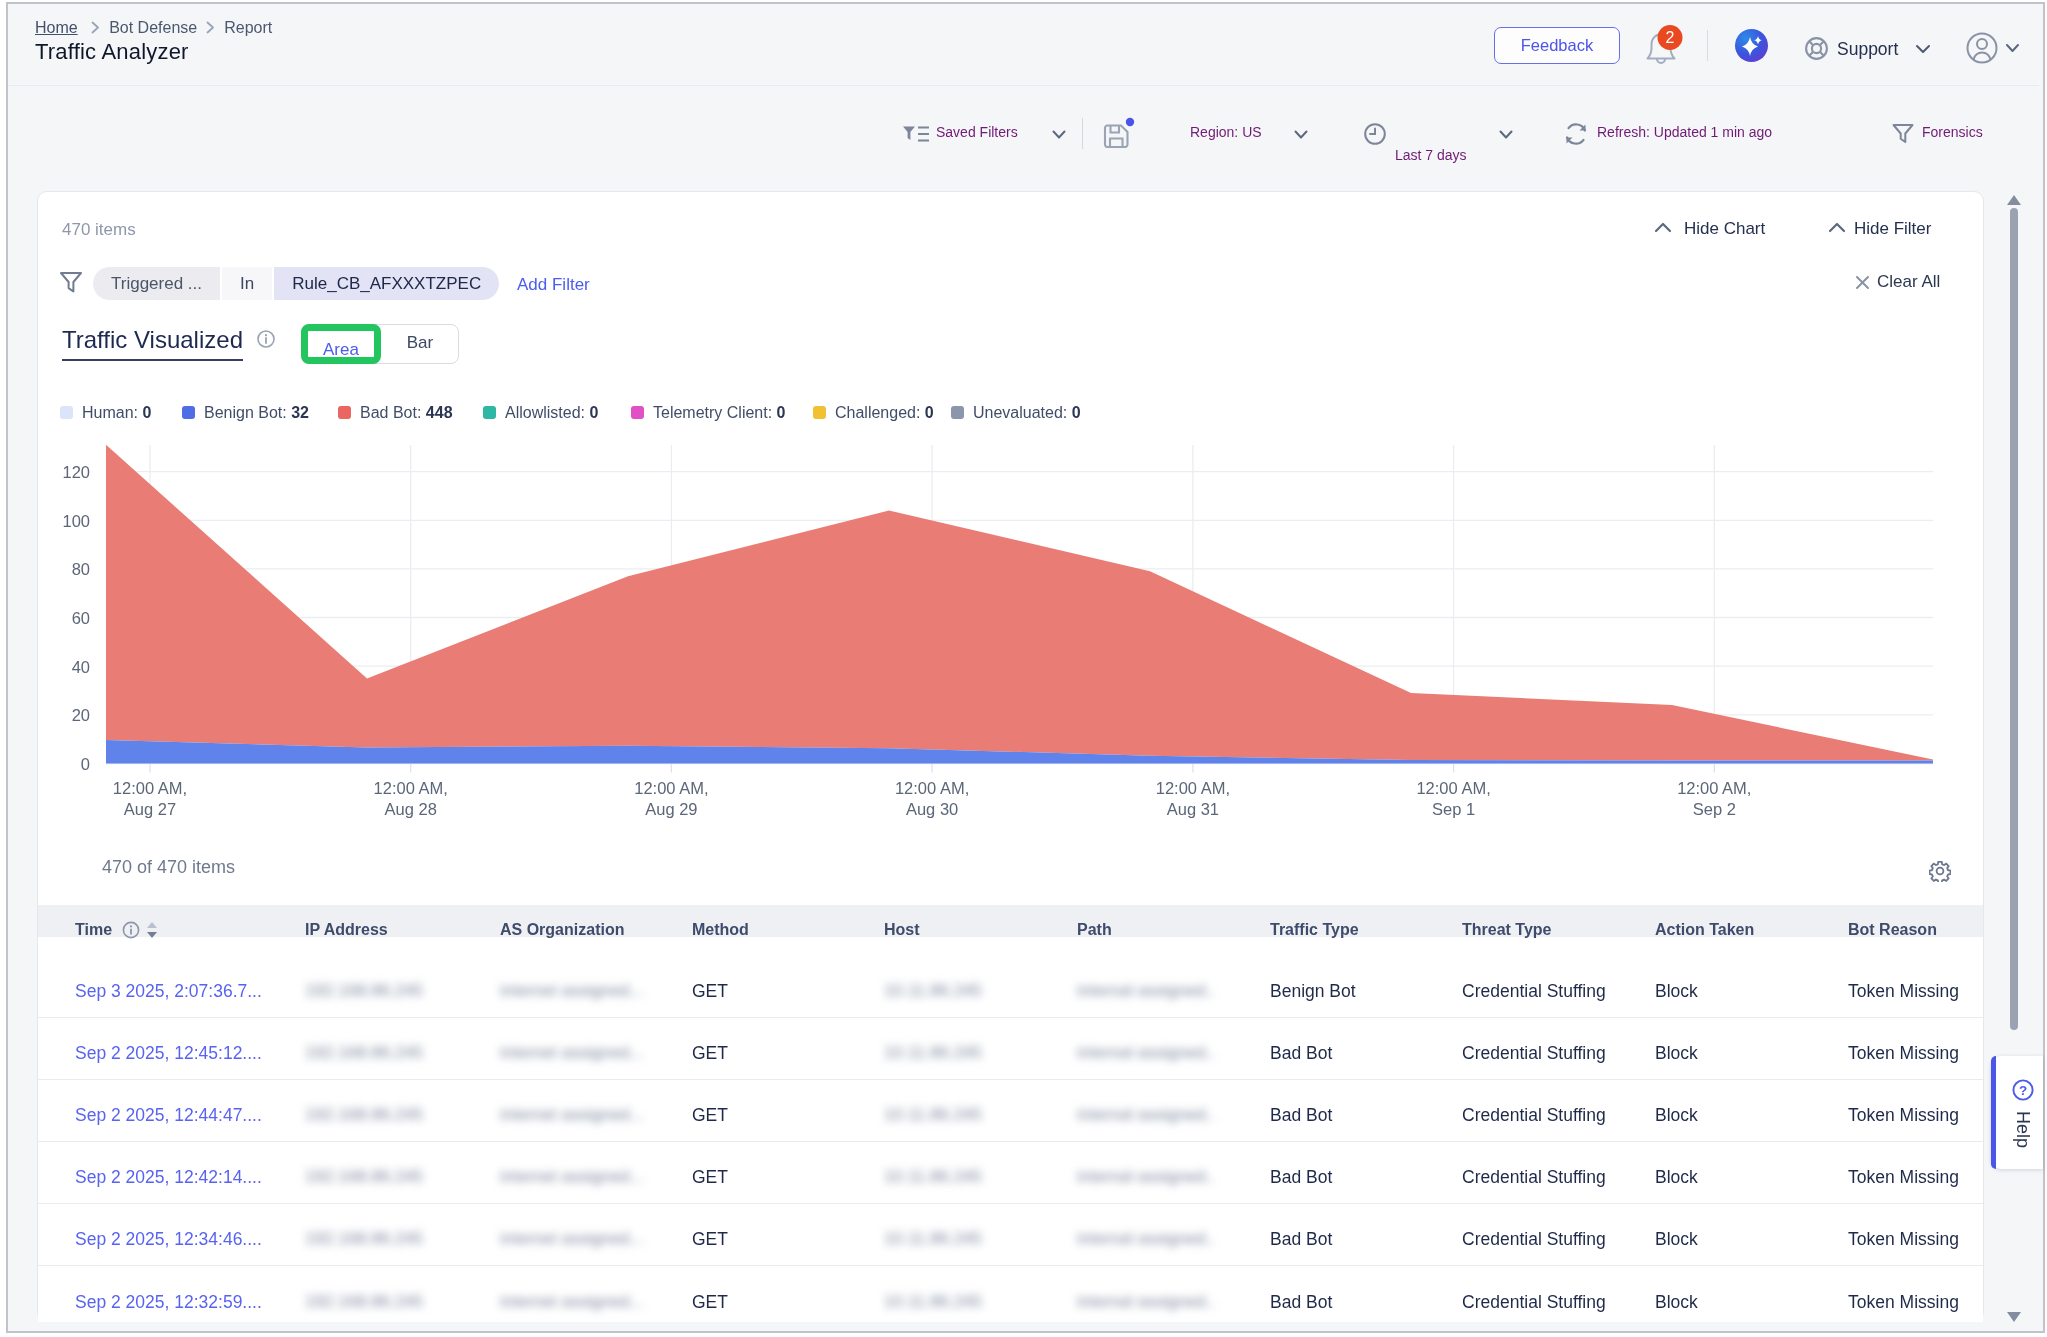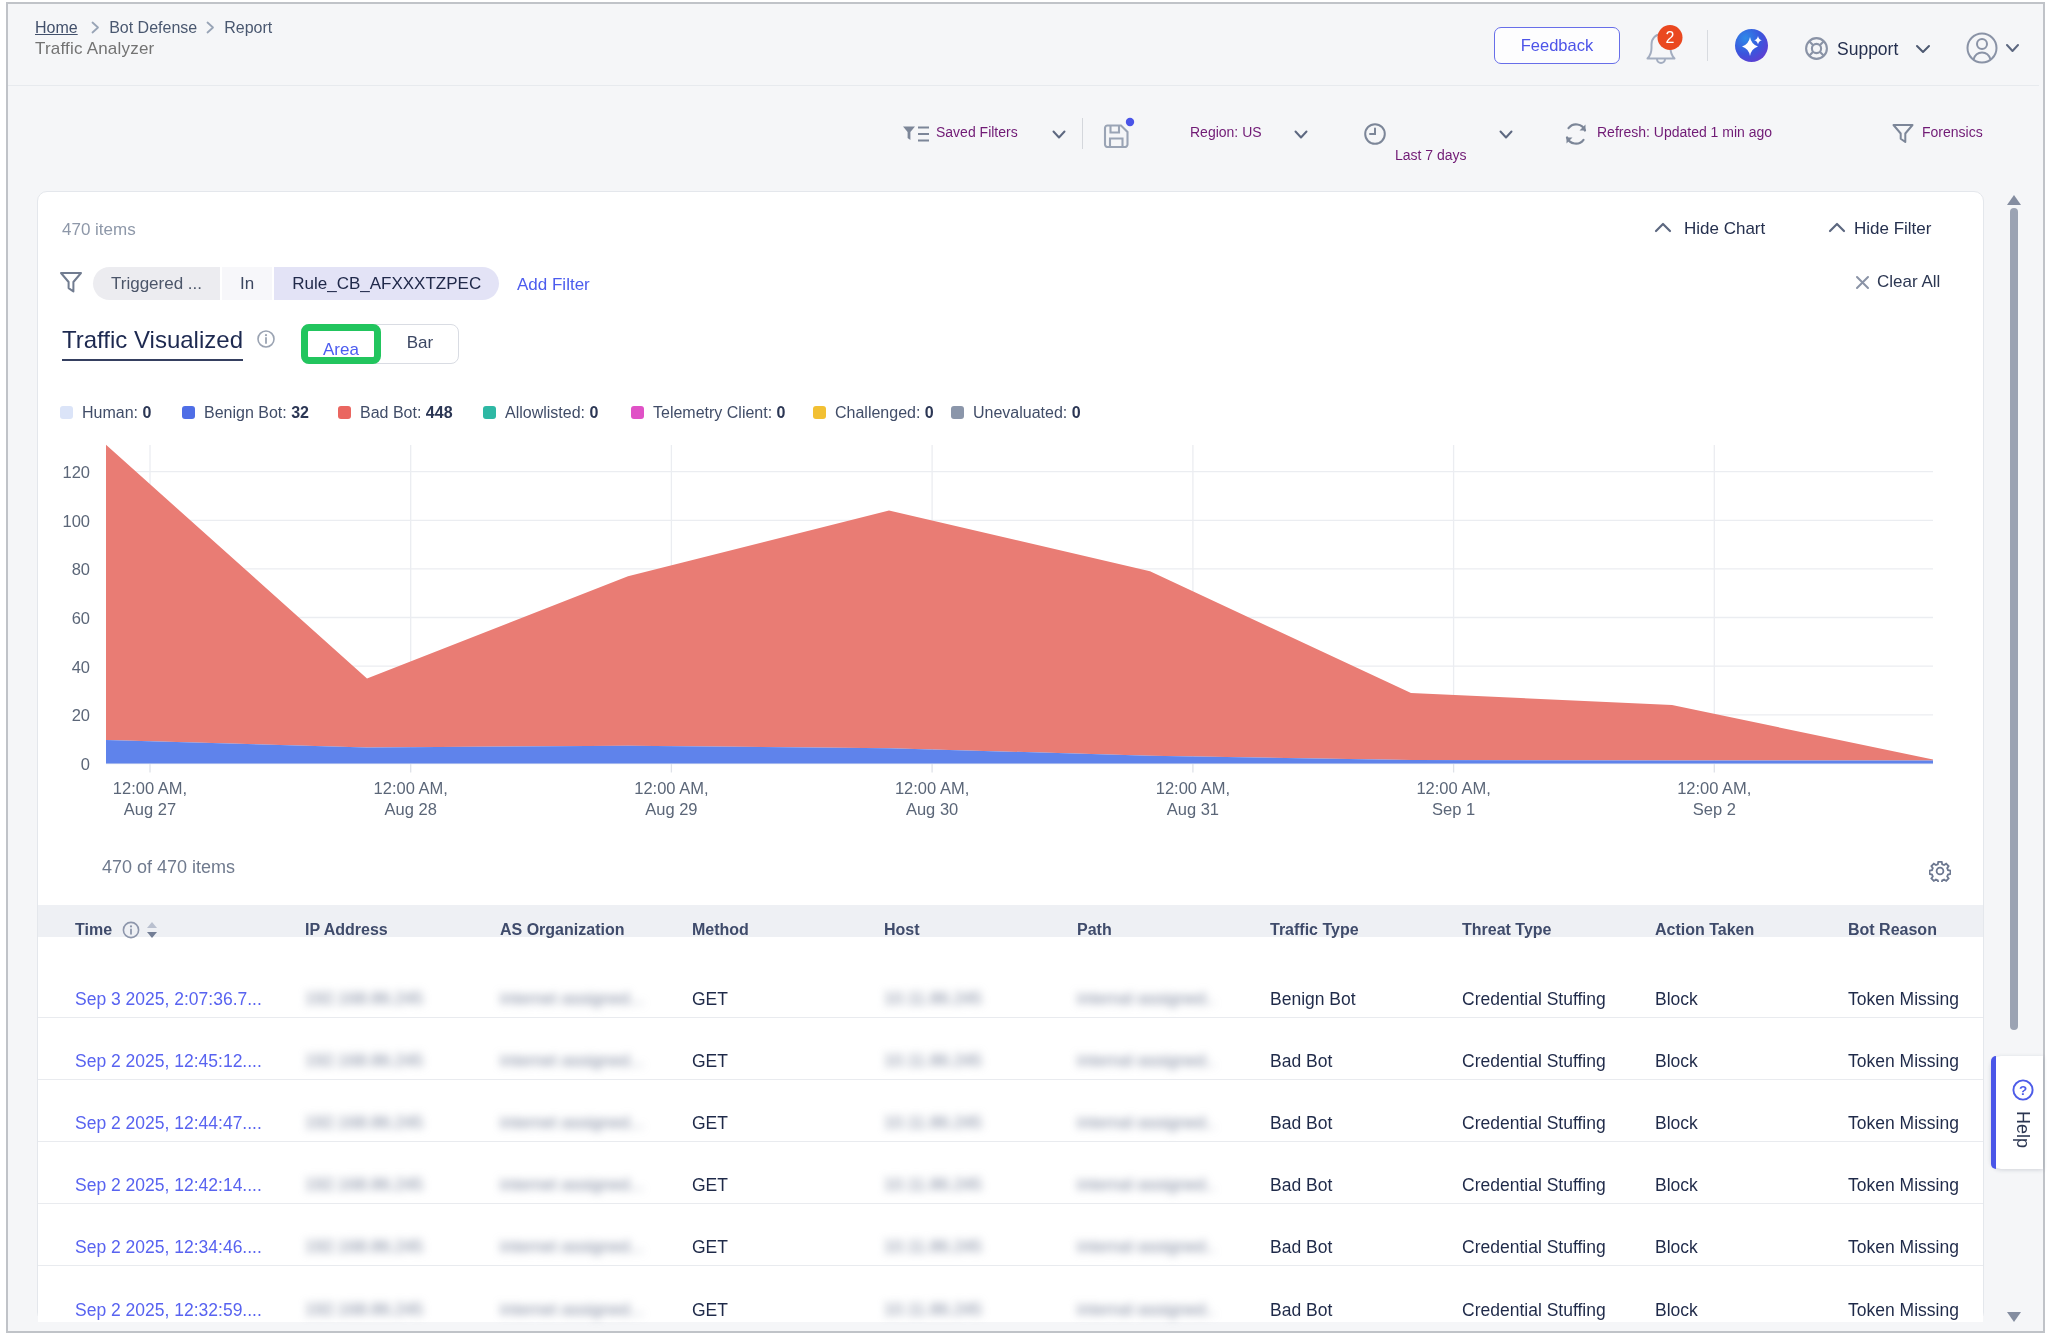--- a/index.html
+++ b/index.html
@@ -2,36 +2,36 @@
 <html><head>
 <meta charset="utf-8">
 <style>
   * { margin:0; padding:0; box-sizing:border-box; }
   html,body { width:2047px; height:1337px; background:#fff; font-family:"Liberation Sans", sans-serif; overflow:hidden; }
   .abs { position:absolute; }
   #frame { position:absolute; left:6px; top:2px; width:2039px; height:1331px; border:2px solid #c0c3c8; background:#f5f6f8; overflow:hidden; }
   
   #inner { position:absolute; left:-8px; top:-4px; width:2047px; height:1337px; }
   .nav { color:#4a5870; font-size:16px; }
-  .title { color:#737373; font-size:17px; letter-spacing:0.2px; }
+  .title { color:#0f172a; font-size:22px; letter-spacing:0.2px; }
   .tbtxt { color:#701a75; font-size:14px; }
   .link { color:#4c5cee; }
   .card { position:absolute; left:37px; top:191px; width:1947px; height:1131px; background:#fff; border:1px solid #e4e7ec; border-radius:10px; }
   .gray { color:#8e98a9; }
   .chip1 { background:#ececf0; color:#4b5569; border-radius:17px 0 0 17px; }
   .chip2 { background:#f7f7fa; color:#3c4760; }
   .chip3 { background:#e3e3f6; color:#20294a; border-radius:0 17px 17px 0; }
   .chip { display:inline-block; height:33px; line-height:33px; font-size:17px; padding:0 18px; vertical-align:top; }
   .hidebtn { color:#25304e; font-size:17px; }
   .legend-label { color:#414d68; font-size:16px; }
   .legend-num { font-weight:bold; color:#2b3654; }
   .sw { display:inline-block; width:13px; height:13px; border-radius:3px; margin-right:9px; vertical-align:-1px; }
   .hcell { position:absolute; top:0; height:50px; line-height:50px; font-weight:bold; font-size:16px; color:#3f4b6b; }
   .row { position:absolute; left:38px; width:1945px; height:62px; border-bottom:1px solid #e9ebef; background:#fff; }
-  .cell { position:absolute; top:12px; height:76px; line-height:62px; font-size:17.5px; color:#1f2a49; white-space:nowrap; }
+  .cell { position:absolute; top:4px; height:76px; line-height:62px; font-size:17.5px; color:#1f2a49; white-space:nowrap; }
   .tlink { color:#5863f0; font-size:17.5px !important; }
   .blur { filter:blur(4px); color:#7b859c; font-size:17px !important; }
 </style>
 </head>
 <body>
 <div id="frame">
     <div id="inner">
 
   <div class="abs" style="left:8px; top:4px; width:2031px; height:82px; background:#f5f6f8; border-bottom:1px solid #e7eaee;"></div>
   <div class="abs nav" style="left:35px; top:19px;">

